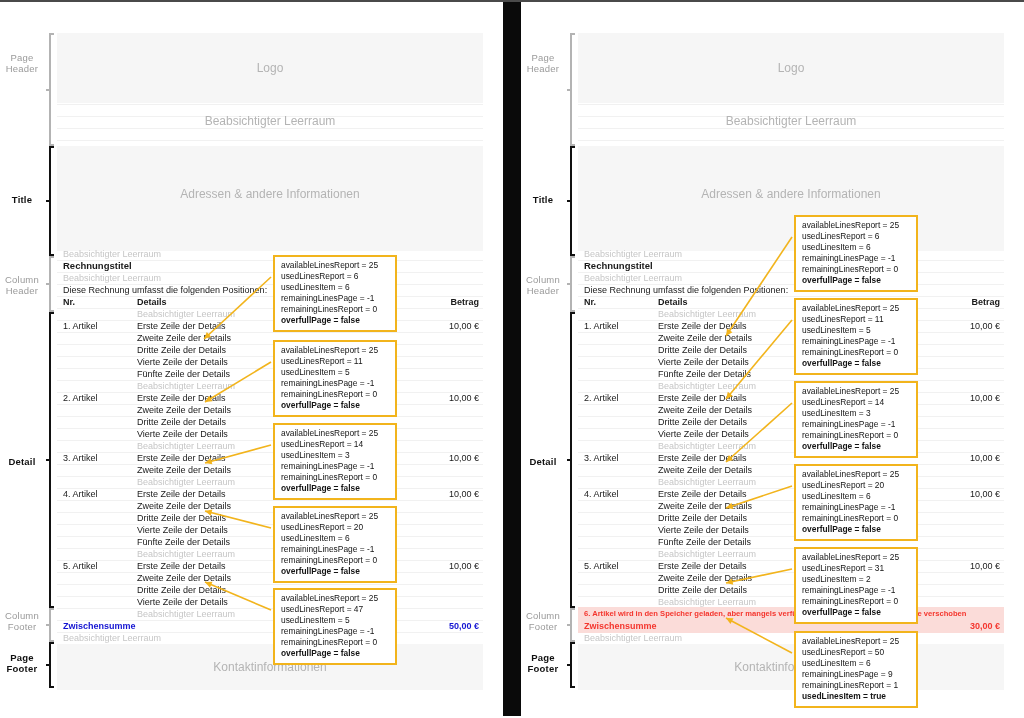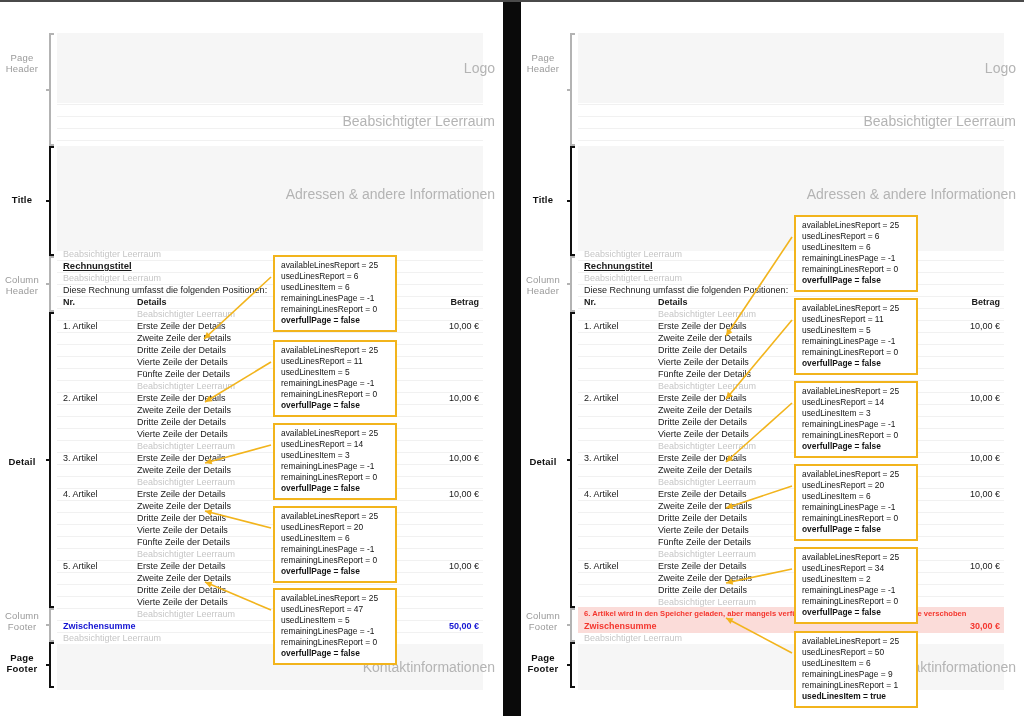--- a/index.html
+++ b/index.html
@@ -87,44 +87,44 @@
       rgba(0,0,0,0.055) 12px);
     pointer-events: none;
   }
   .blockfill {
     position: absolute;
     left: 0; width: 426px;
     background: #f6f6f6;
   }
   .centered-ghost {
     position: absolute;
-    left: 12px; width: 426px;
-    text-align: right;
+    left: 0; width: 426px;
+    text-align: center;
     color: #b4b4b4;
-    font-size: 14px;
+    font-size: 12px;
     line-height: 12px;
   }
   .ghost-line {
     position: absolute;
     left: 6px;
     color: #c6c6c6;
     font-size: 9px;
     line-height: 12px;
     white-space: nowrap;
   }
   .ghost-line.indent { left: 80px; }
   .doc-text {
     position: absolute;
     color: #1a1a1a;
     font-size: 9px;
     line-height: 12px;
     white-space: nowrap;
   }
   .doc-text.bold { font-weight: 700; }
-  .doc-text.title { font-weight: 700; font-size: 9.5px; text-decoration: underline; }
+  .doc-text.title { font-weight: 700; font-size: 9.5px; }
   .col-nr   { left: 6px; }
   .col-det  { left: 80px; }
   .col-amt  { right: 4px; text-align: right; }
   .blue  { color: #1414d2; font-weight: 700; }
   .red   { color: #f4362e; font-weight: 700; }
   .redbandrow {
     position: absolute;
     left: 0; width: 426px;
     background: #fbdcd9;
   }
@@ -505,21 +505,21 @@
       <div class="callout" style="left: 273px; top: 462px; width: 124px;">
         <div>availableLinesReport = 25</div>
         <div>usedLinesReport = 20</div>
         <div>usedLinesItem = 6</div>
         <div>remainingLinesPage = -1</div>
         <div>remainingLinesReport = 0</div>
         <div class="b">overfullPage = false</div>
       </div>
       <div class="callout" style="left: 273px; top: 545px; width: 124px;">
         <div>availableLinesReport = 25</div>
-        <div>usedLinesReport = 34</div>
+        <div>usedLinesReport = 31</div>
         <div>usedLinesItem = 2</div>
         <div>remainingLinesPage = -1</div>
         <div>remainingLinesReport = 0</div>
         <div class="b">overfullPage = false</div>
       </div>
       <div class="callout" style="left: 273px; top: 629px; width: 124px;">
         <div>availableLinesReport = 25</div>
         <div>usedLinesReport = 50</div>
         <div>usedLinesItem = 6</div>
         <div>remainingLinesPage = 9</div>

